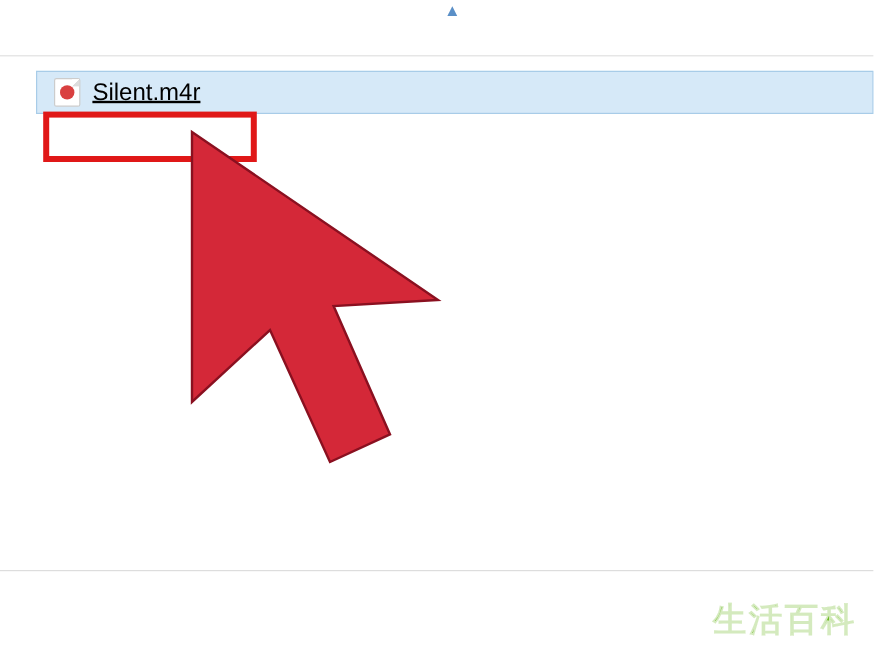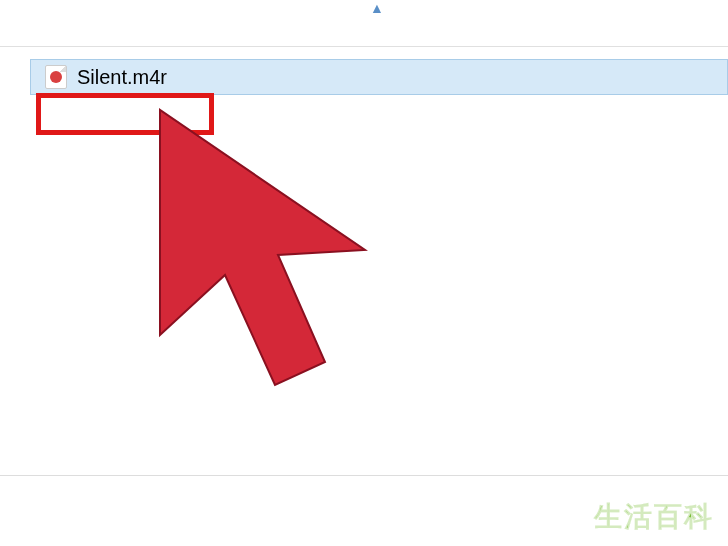--- a/index.html
+++ b/index.html
@@ -44,20 +44,21 @@
     .file-row {
       display: flex;
       align-items: center;
       height: 36px;
       background: #d6e9f8;
       border: 1px solid #a8cce8;
       margin-left: 30px;
       margin-right: 0;
       padding-left: 14px;
       cursor: pointer;
+      text-decoration: underline;
     }
     .file-icon {
       width: 22px;
       height: 24px;
       background: #ffffff;
       border: 1px solid #cccccc;
       border-radius: 2px;
       position: relative;
       margin-right: 10px;
       display: flex;

